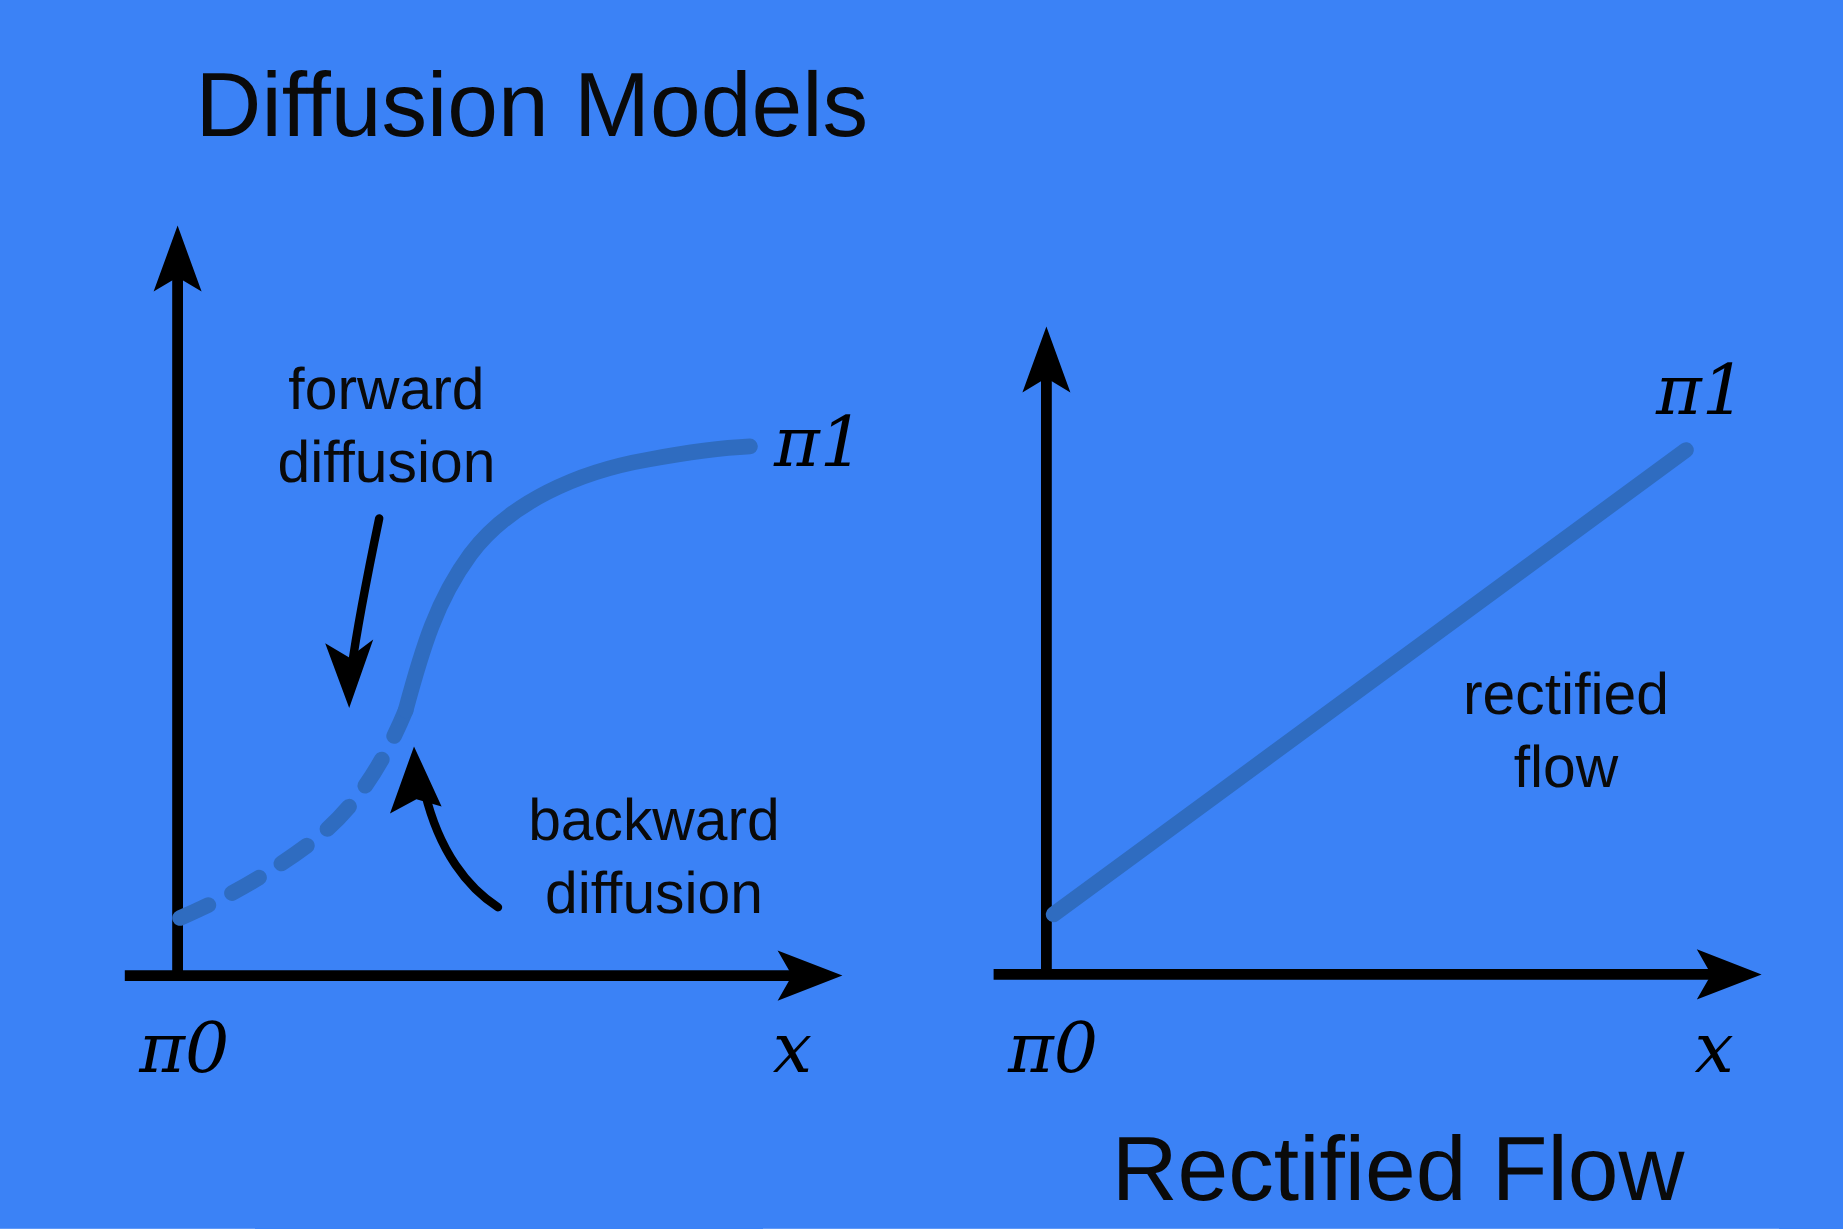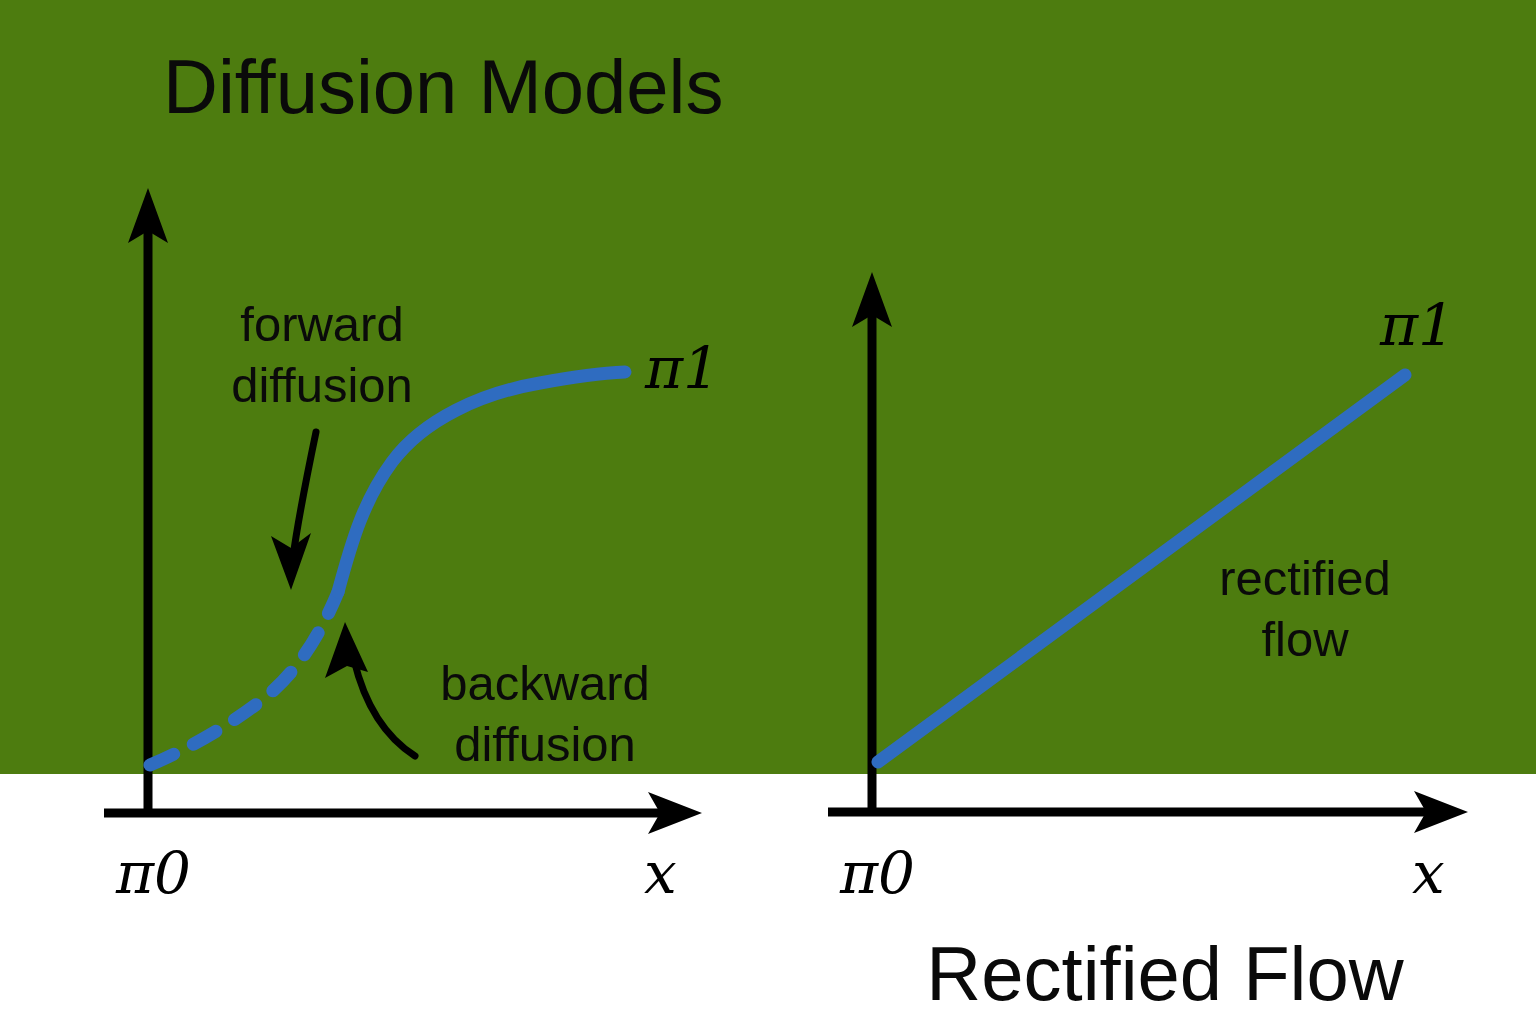--- a/index.html
+++ b/index.html
@@ -11,22 +11,22 @@
     width: 1536px;
     height: 1024px;
     overflow: hidden;
     font-family: "Liberation Sans", sans-serif;
     position: relative;
   }
   #root {
     position: absolute;
     left: 0; top: 0;
     width: 1536px;
-    height: 774px;
-    background: #4d7c0f;
+    height: 1024px;
+    background: #3b82f6;
     text-align: center;
   }
   svg.figure {
     position: absolute;
     left: 0; top: 0;
     width: 1536px;
     height: 1024px;
     display: block;
   }
   .title-text {

